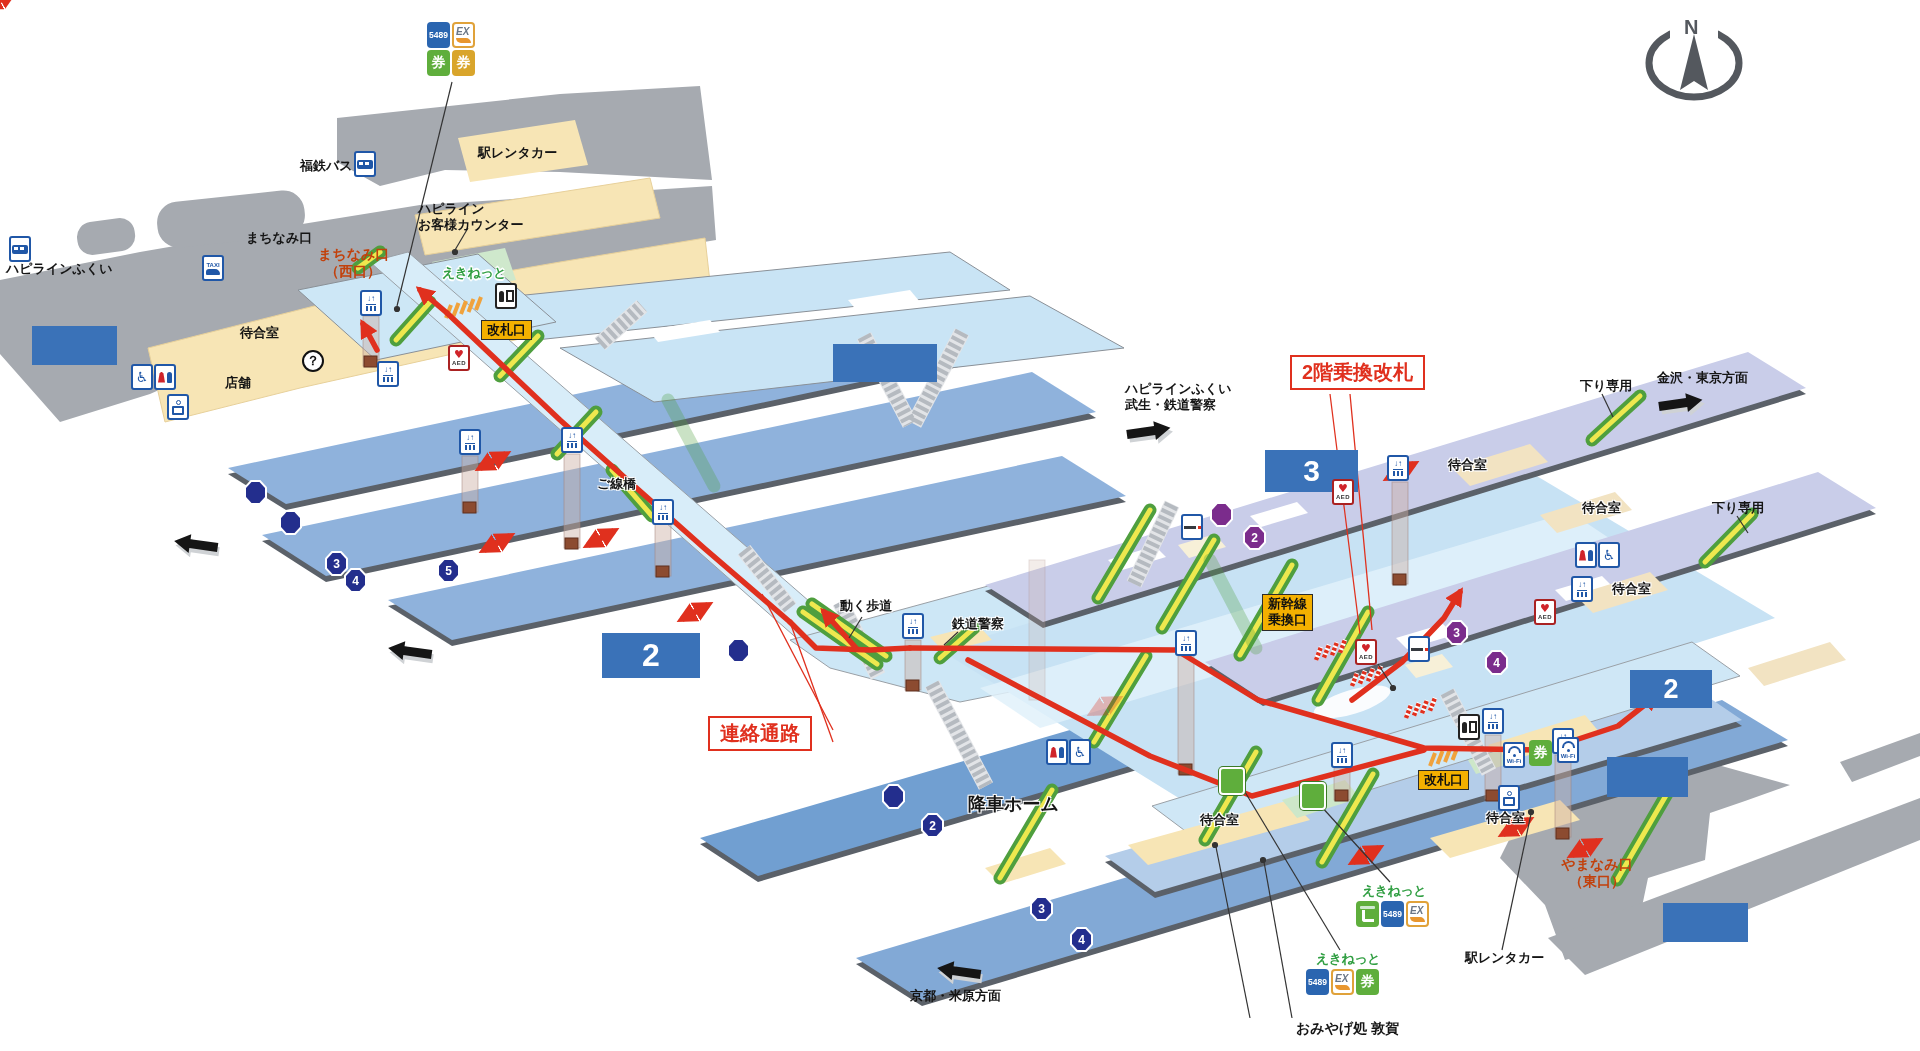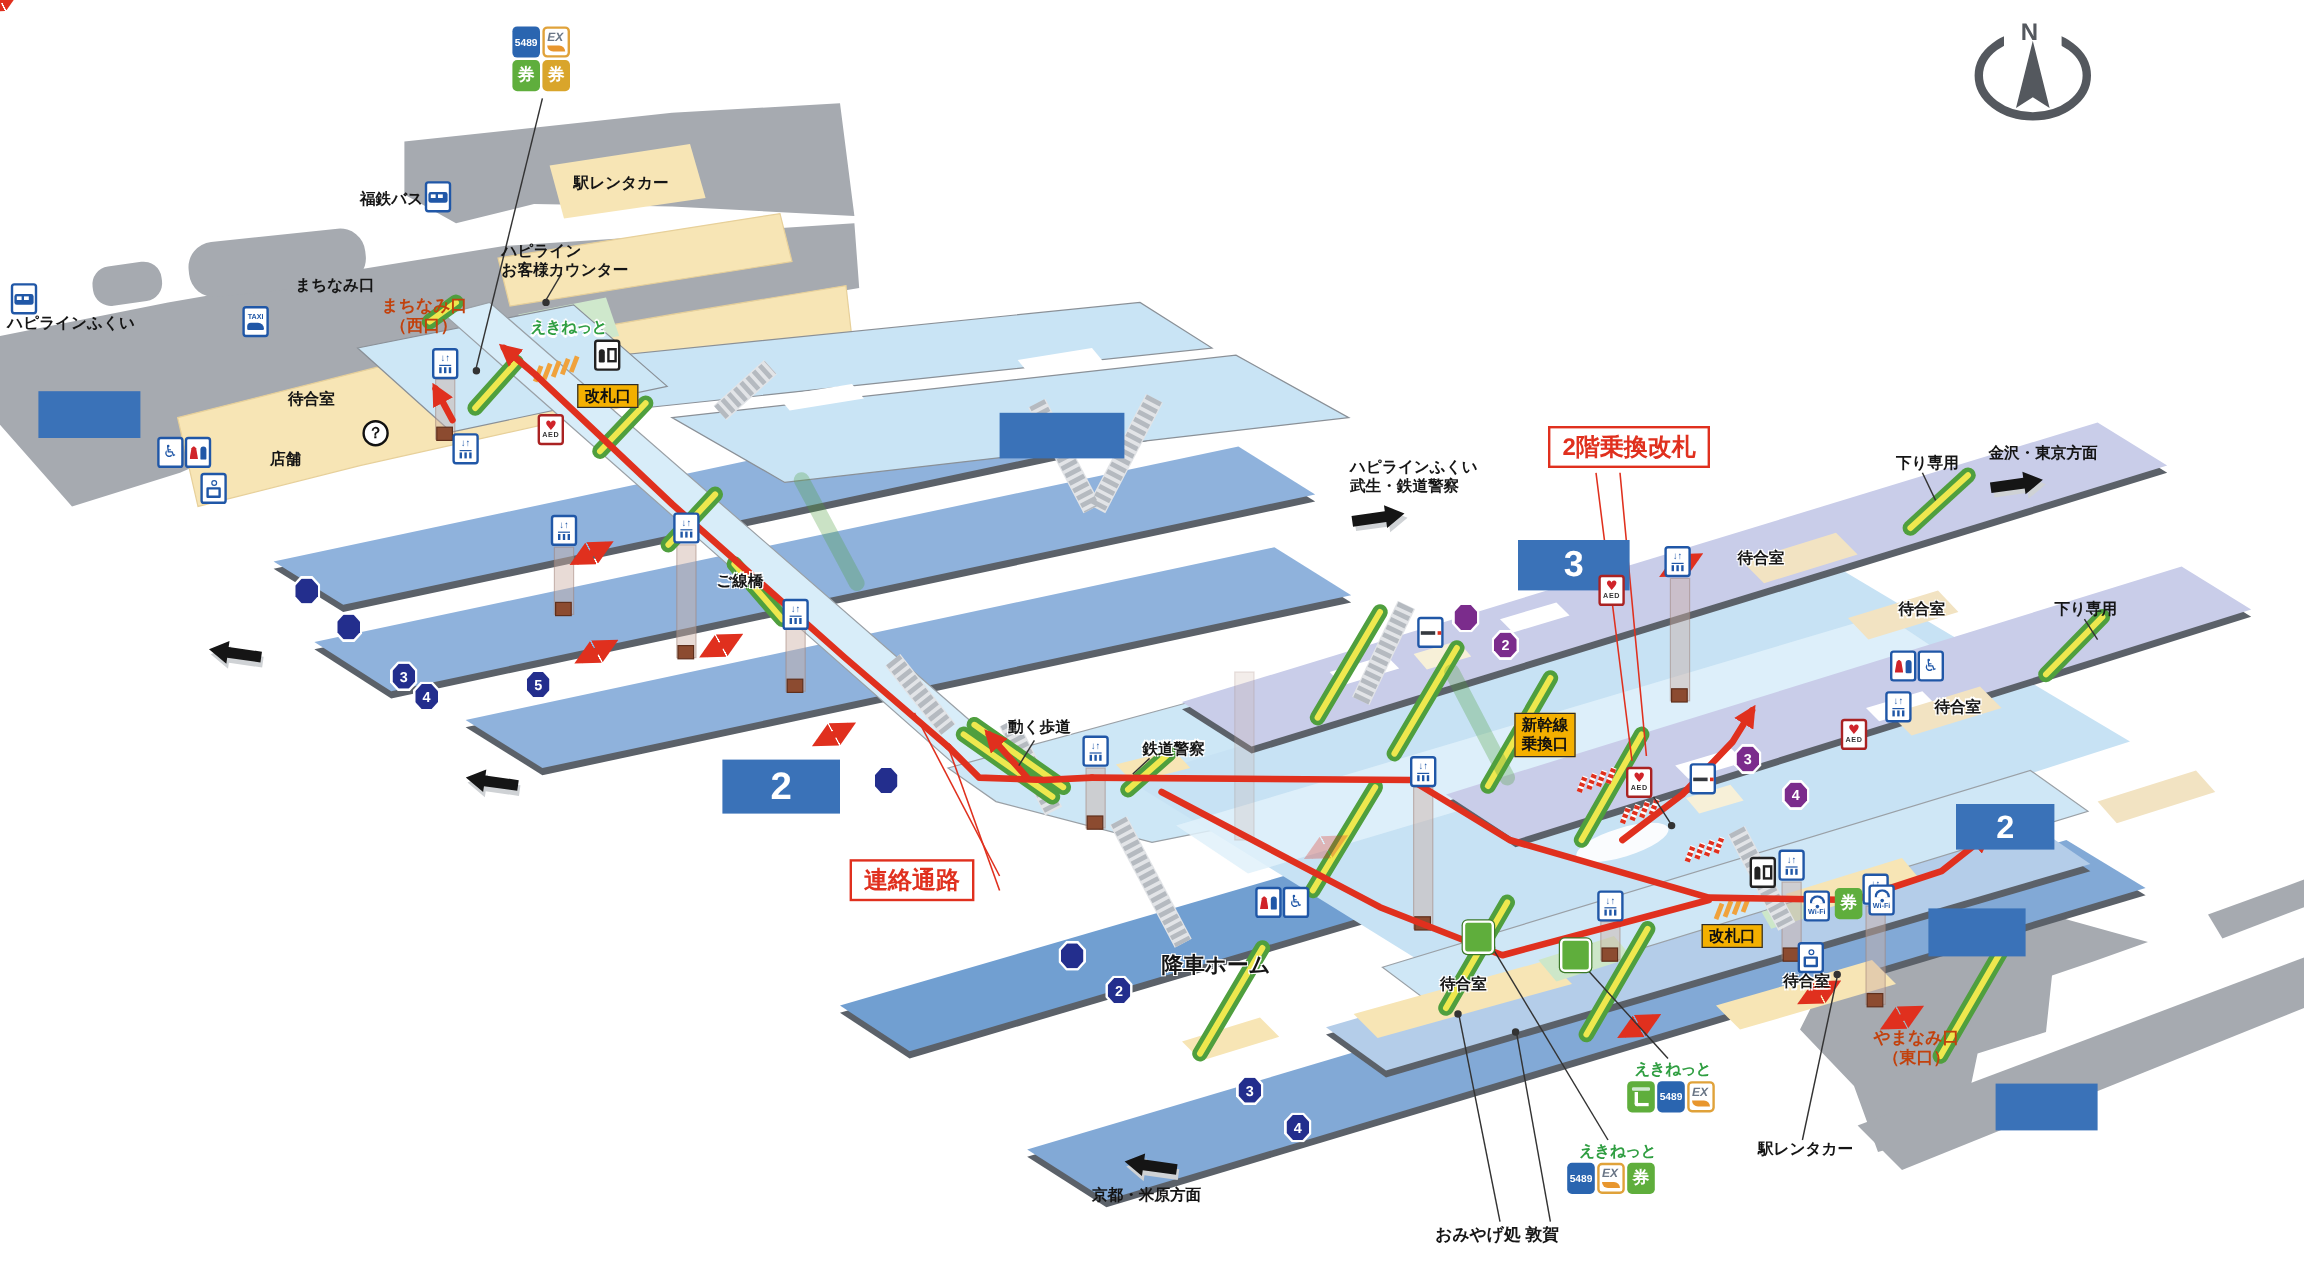--- a/index.html
+++ b/index.html
@@ -396,21 +396,21 @@
 <div class="lbl" style="left:1712px;top:500px">下り専用</div>
 <div class="lbl halo" style="left:1448px;top:457px">待合室</div>
 <div class="lbl halo" style="left:1582px;top:500px">待合室</div>
 <div class="lbl halo" style="left:1612px;top:581px">待合室</div>
 <div class="lbl halo" style="left:968px;top:794px;font-size:18px">降車ホーム</div>
 <div class="lbl halo" style="left:1200px;top:812px">待合室</div>
 <div class="lbl halo" style="left:1486px;top:810px">待合室</div>
 <div class="lbl exit ctr" style="left:1556px;top:856px;width:82px"><span>やまなみ口</span><br><span>（東口）</span></div>
 <div class="lbl" style="left:1465px;top:950px">駅レンタカー</div>
 <div class="lbl" style="left:910px;top:988px">京都・米原方面</div>
-<div class="lbl" style="left:1196px;top:1020px;font-size:14px">おみやげ処 敦賀</div>
+<div class="lbl" style="left:1296px;top:1020px;font-size:14px">おみやげ処 敦賀</div>
 
 <div class="ybox" style="left:481px;top:320px">改札口</div>
 <div class="ybox" style="left:1418px;top:770px">改札口</div>
 <div class="ybox ctr" style="left:1262px;top:594px"><span>新幹線</span><br><span>乗換口</span></div>
 <div class="redbox" style="left:1290px;top:355px">2階乗換改札</div>
 <div class="redbox" style="left:708px;top:716px">連絡通路</div>
 
 <div class="psign" style="left:602px;top:633px;width:98px;height:45px;font-size:32px">2</div>
 <div class="psign" style="left:1265px;top:450px;width:93px;height:42px;font-size:30px">3</div>
 <div class="psign" style="left:1630px;top:670px;width:82px;height:38px;font-size:27px">2</div>

